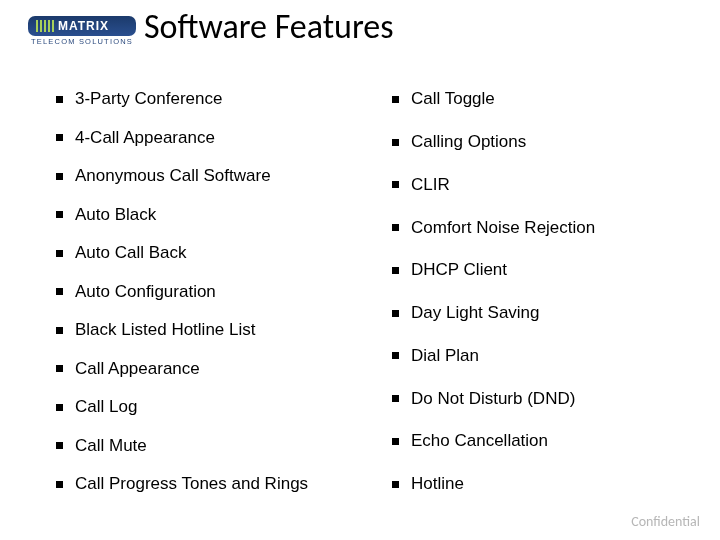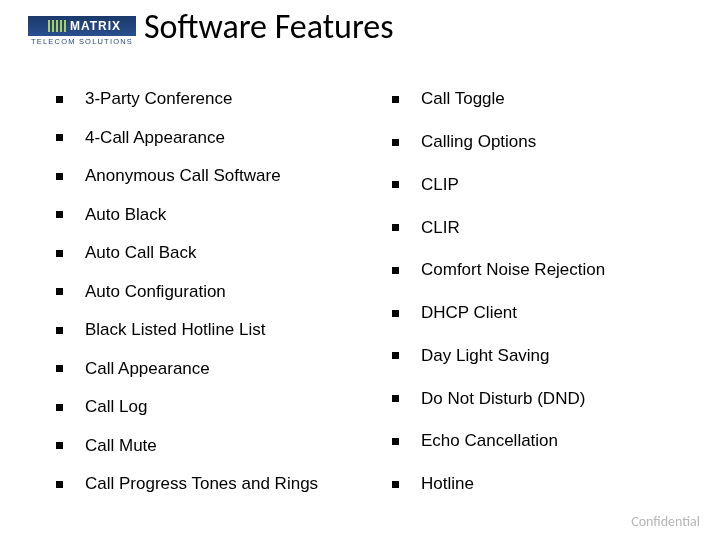--- a/index.html
+++ b/index.html
@@ -14,23 +14,24 @@
   .logo {
     position: absolute;
     top: 16px;
     left: 28px;
     width: 108px;
   }
   .logo-top {
     display: flex;
     align-items: center;
     background: linear-gradient(to bottom, #1b3a6b, #2a4f8f);
-    padding: 2px 20px;
+    padding: 2px 8px;
     box-sizing: border-box;
     height: 20px;
+    border-radius: 7px;
   }
   .logo-bars {
     display: flex;
     gap: 2px;
     margin-right: 4px;
   }
   .logo-bars span {
     width: 2px;
     height: 12px;
     background: #a8d05a;
@@ -78,21 +79,20 @@
   .bullet {
     width: 7px;
     height: 7px;
     background: #000000;
     flex: 0 0 7px;
     margin-right: 12px;
   }
   .label {
     font-size: 17px;
     color: #000000;
-    margin-left: 10px;
   }
   .confidential {
     position: absolute;
     right: 20px;
     bottom: 10px;
     font-family: Calibri, "Segoe UI", Arial, sans-serif;
     font-size: 14px;
     color: #b6b6b6;
   }
 </style>
@@ -166,37 +166,37 @@
     <div class="item">
         <span class="bullet"></span>
         <span class="label">Call Toggle</span>
       </div>
     <div class="item">
         <span class="bullet"></span>
         <span class="label">Calling Options</span>
       </div>
     <div class="item">
         <span class="bullet"></span>
-        <span class="label">CLIP</span>
-      </div>
-    <div class="item">
-        <span class="bullet"></span>
         <span class="label">CLIR</span>
       </div>
     <div class="item">
         <span class="bullet"></span>
         <span class="label">Comfort Noise Rejection</span>
       </div>
     <div class="item">
         <span class="bullet"></span>
         <span class="label">DHCP Client</span>
       </div>
     <div class="item">
         <span class="bullet"></span>
         <span class="label">Day Light Saving</span>
+      </div>
+    <div class="item">
+        <span class="bullet"></span>
+        <span class="label">Dial Plan</span>
       </div>
     <div class="item">
         <span class="bullet"></span>
         <span class="label">Do Not Disturb (DND)</span>
       </div>
     <div class="item">
         <span class="bullet"></span>
         <span class="label">Echo Cancellation</span>
       </div>
     <div class="item">

